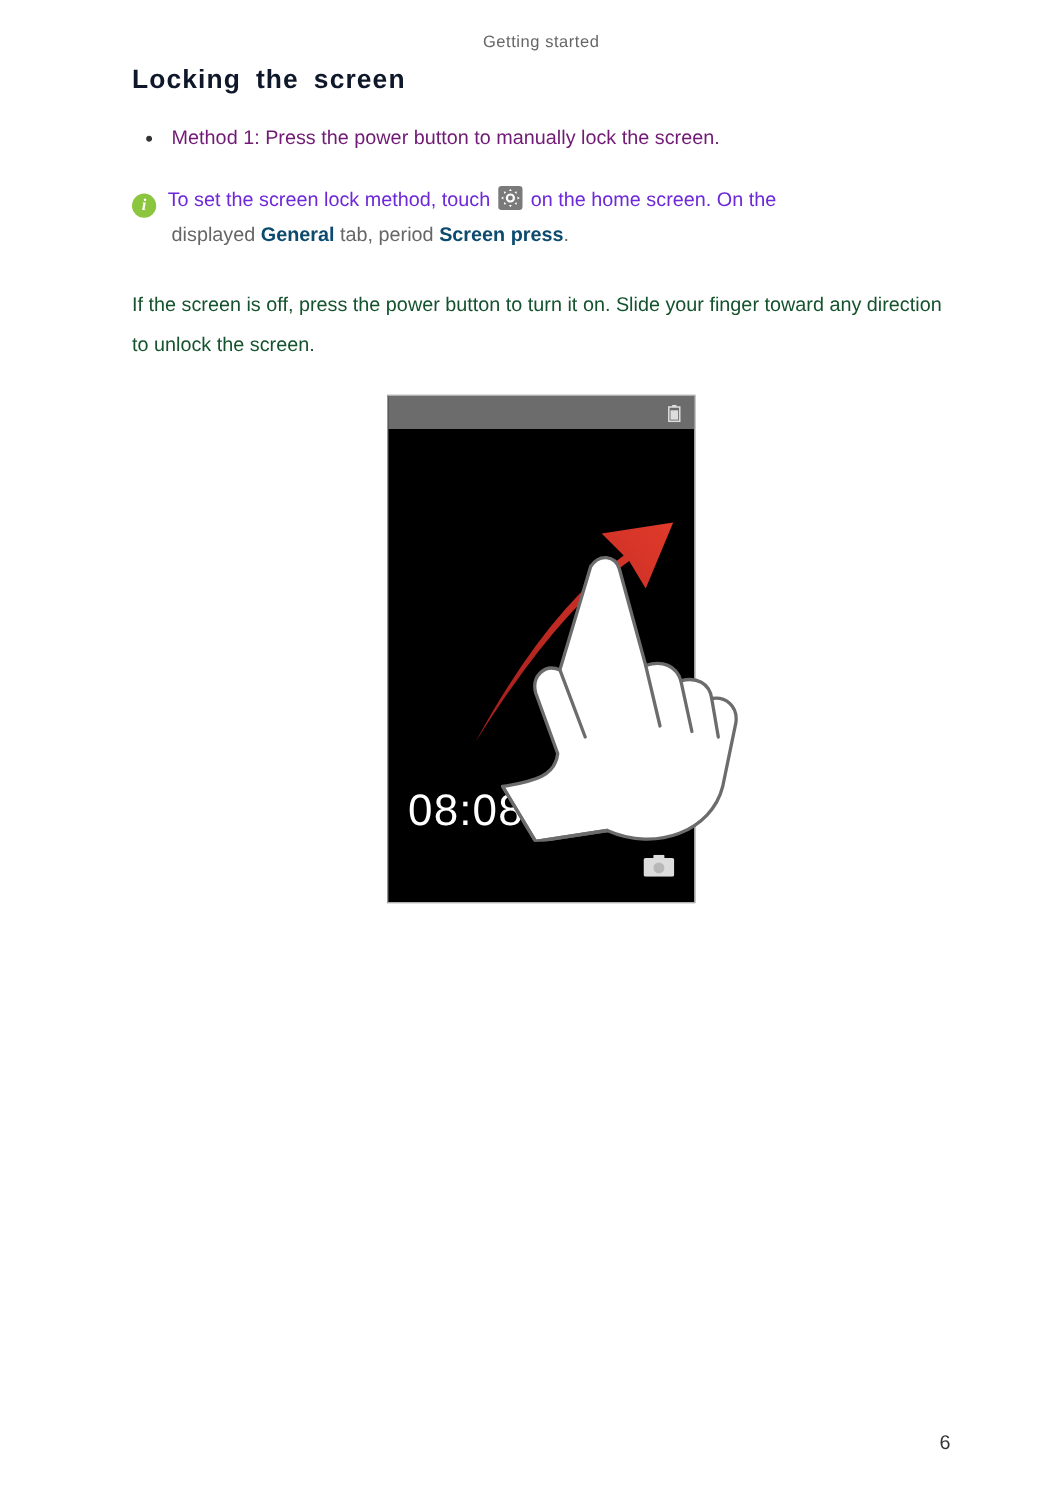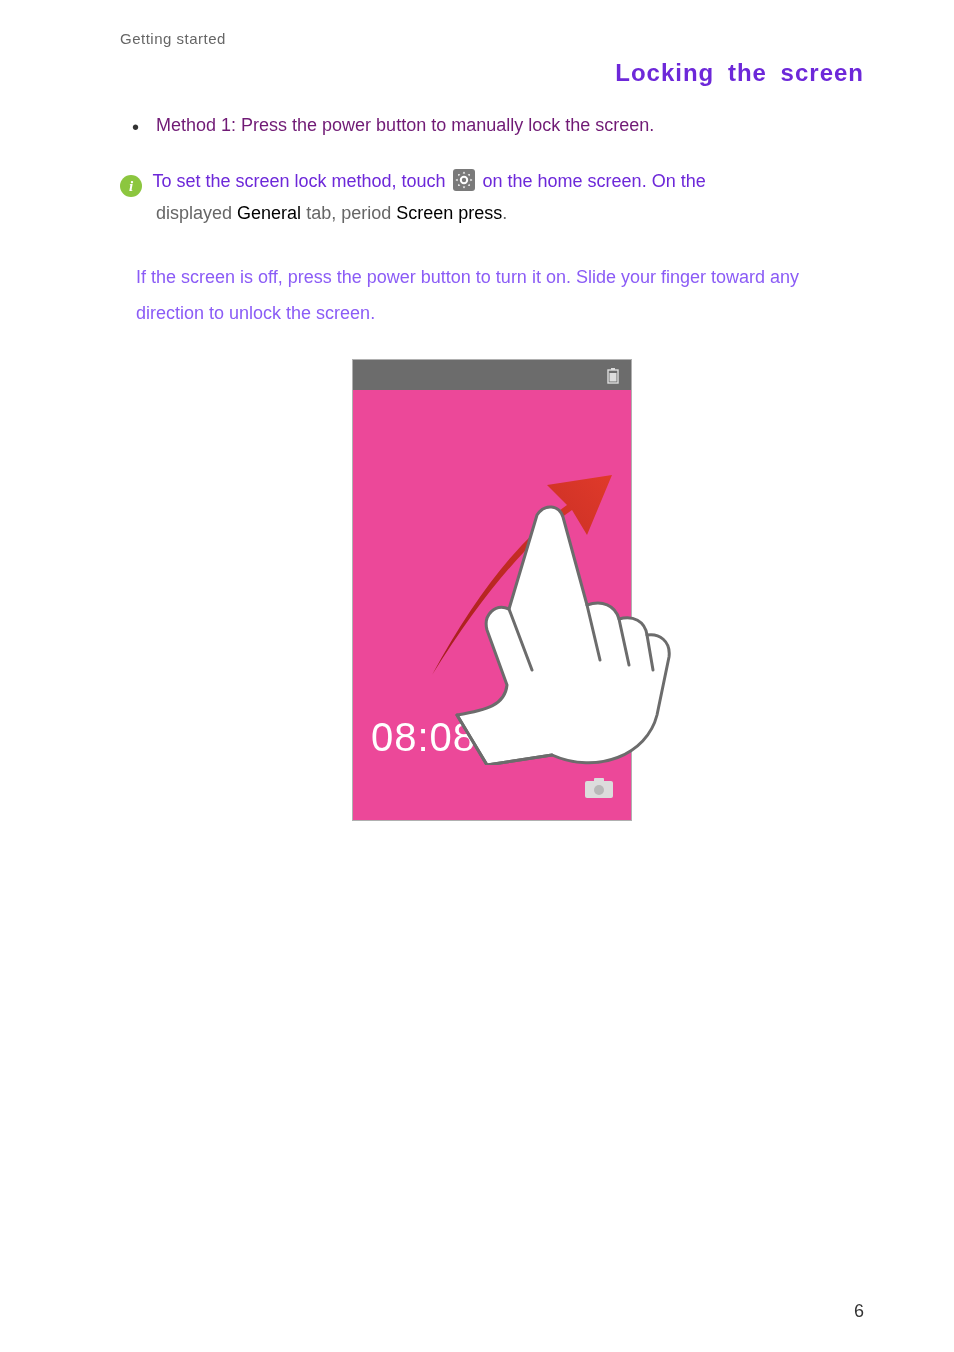--- a/index.html
+++ b/index.html
@@ -11,34 +11,33 @@
     color: #333333;
   }
   .page {
     width: 954px;
     min-height: 1352px;
     position: relative;
     box-sizing: border-box;
     padding: 30px 90px 40px 120px;
   }
   .running-header {
-    text-align: left;
+    text-align: center;
     font-size: 15px;
     color: #666666;
     letter-spacing: 0.5px;
     margin-bottom: 12px;
   }
   h2.section-heading {
     font-size: 24px;
     font-weight: 700;
-    color: #6d28d9;
+    color: #0f172a;
     margin: 0 0 20px 0;
     letter-spacing: 1px;
     word-spacing: 6px;
-    text-align: right;
   }
   ul.bullets {
     list-style: none;
     padding: 0;
     margin: 0 0 20px 0;
   }
   ul.bullets li {
     position: relative;
     padding-left: 36px;
     font-size: 18px;
@@ -89,38 +88,38 @@
     margin-top: -4px;
   }
   .settings-icon {
     display: inline-block;
     width: 24px;
     height: 24px;
     vertical-align: -5px;
     margin: 0 2px;
   }
   .bold {
-    font-weight: 400;
-    color: #000000;
+    font-weight: 700;
+    color: #0c4a6e;
   }
   p.body {
     font-size: 18px;
     line-height: 2.0;
-    color: #8b5cf6;
-    margin: 0 0 28px 16px;
+    color: #14532d;
+    margin: 0 0 28px 0;
   }
   .phone-wrap {
     text-align: center;
     margin-top: 8px;
   }
   .phone {
     display: inline-block;
     width: 278px;
     height: 460px;
-    background: #ec4899;
+    background: #000000;
     position: relative;
     border: 1px solid #b0b0b0;
     overflow: visible;
   }
   .status-bar {
     position: absolute;
     top: 0;
     left: 0;
     right: 0;
     height: 30px;

